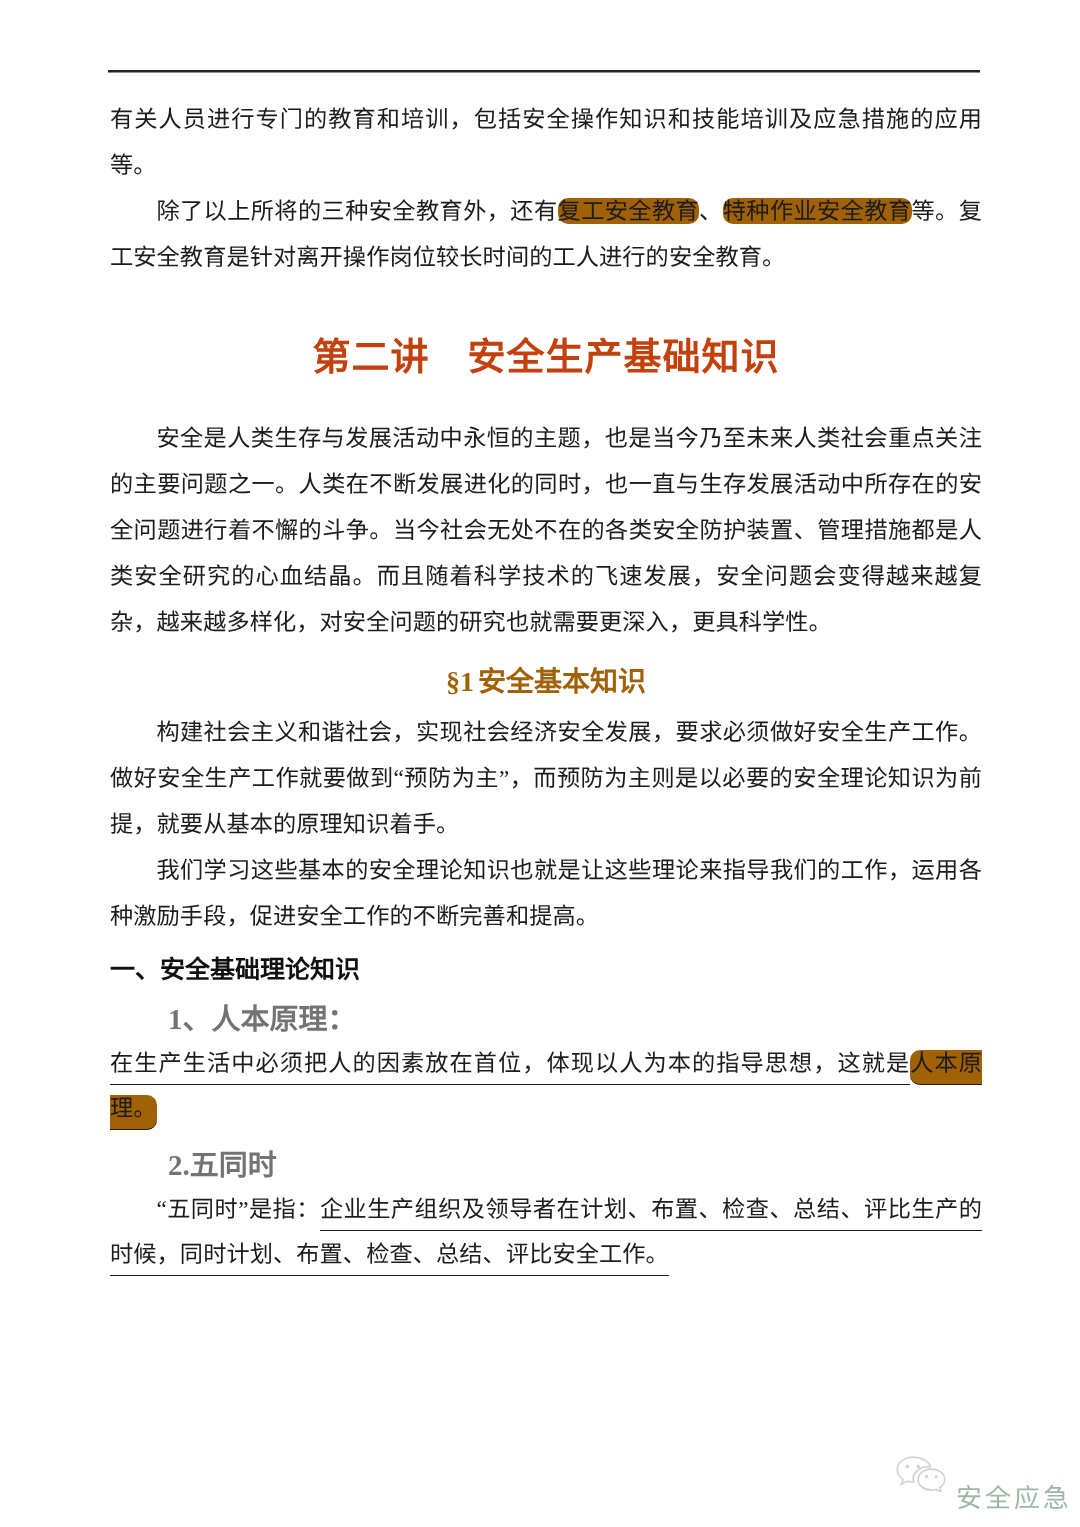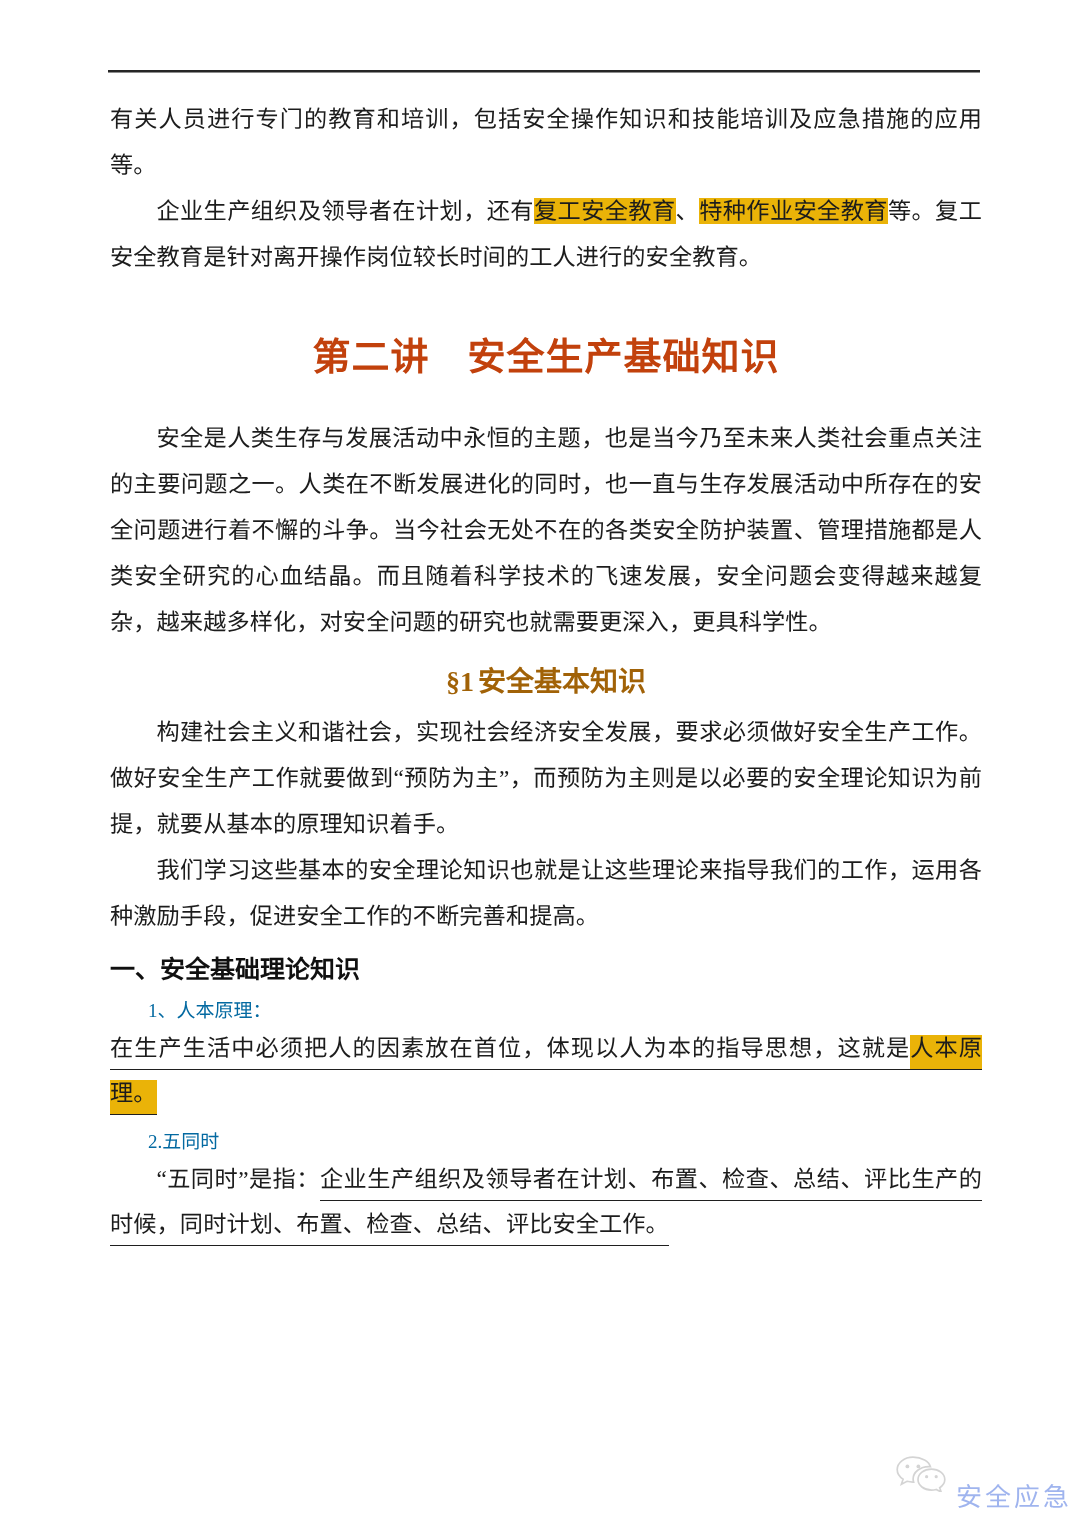--- a/index.html
+++ b/index.html
@@ -71,30 +71,31 @@
   }
   .section-title .sec-num { margin-right: 4px; }
 
   .list-head {
     font-size: 25px;
     font-weight: bold;
     margin: 10px 0 6px 0;
     color: #101010;
   }
   .sub-head {
-    font-size: 19px;
-    font-weight: normal;
+    font-size: 29px;
+    font-weight: bold;
     margin: 10px 0 4px 0;
     text-indent: 2em;
-    color: #0369a1;
+    color: #737373;
   }
 
   
   .hl {
-    background: #eab308;
+    background: #a16207;
+    border-radius: 10px;
   }
   .hl-note {
     background: #d9d9d9;
     padding: 2px 2px 1px 2px;
   }
   .ul {
     border-bottom: 1.6px solid #1f1f1f;
     padding-bottom: 8px;
   }
 
@@ -104,38 +105,38 @@
     right: 8px;
     bottom: 10px;
     display: flex;
     align-items: center;
     gap: 8px;
     opacity: 0.42;
   }
   .wechat-icon { display: block; }
   .footer-logo-text {
     font-size: 26px;
-    color: #1d4ed8;
+    color: #14532d;
     letter-spacing: 3px;
-    font-family: Liberation Mono, monospace;
+    font-family: Liberation Sans, sans-serif;
     margin-top: 45px;
   }
 </style>
 </head>
 <body>
 
 <div id="page">
 
   <div class="top-rule"></div>
 
   <div class="column">
 
     <p class="para">有关人员进行专门的教育和培训，包括安全操作知识和技能培训及应急措施的应用等。</p>
 
-    <p class="para indent"><span>企业生产组织及领导者在计划，还有</span><span class="hl">复工安全教育</span><span>、</span><span class="hl">特种作业安全教育</span><span>等。复工安全教育是针对离开操作岗位较长时间的工人进行的安全教育。</span></p>
+    <p class="para indent"><span>除了以上所将的三种安全教育外，还有</span><span class="hl">复工安全教育</span><span>、</span><span class="hl">特种作业安全教育</span><span>等。复工安全教育是针对离开操作岗位较长时间的工人进行的安全教育。</span></p>
 
     <h1 class="doc-title"><span>第二讲</span><span class="gap"></span><span>安全生产基础知识</span></h1>
 
     <p class="para indent">安全是人类生存与发展活动中永恒的主题，也是当今乃至未来人类社会重点关注的主要问题之一。人类在不断发展进化的同时，也一直与生存发展活动中所存在的安全问题进行着不懈的斗争。当今社会无处不在的各类安全防护装置、管理措施都是人类安全研究的心血结晶。而且随着科学技术的飞速发展，安全问题会变得越来越复杂，越来越多样化，对安全问题的研究也就需要更深入，更具科学性。</p>
 
     <h2 class="section-title"><span class="sec-num">§1</span><span>安全基本知识</span></h2>
 
     <p class="para indent">构建社会主义和谐社会，实现社会经济安全发展，要求必须做好安全生产工作。做好安全生产工作就要做到“预防为主”，而预防为主则是以必要的安全理论知识为前提，就要从基本的原理知识着手。</p>
 
 

